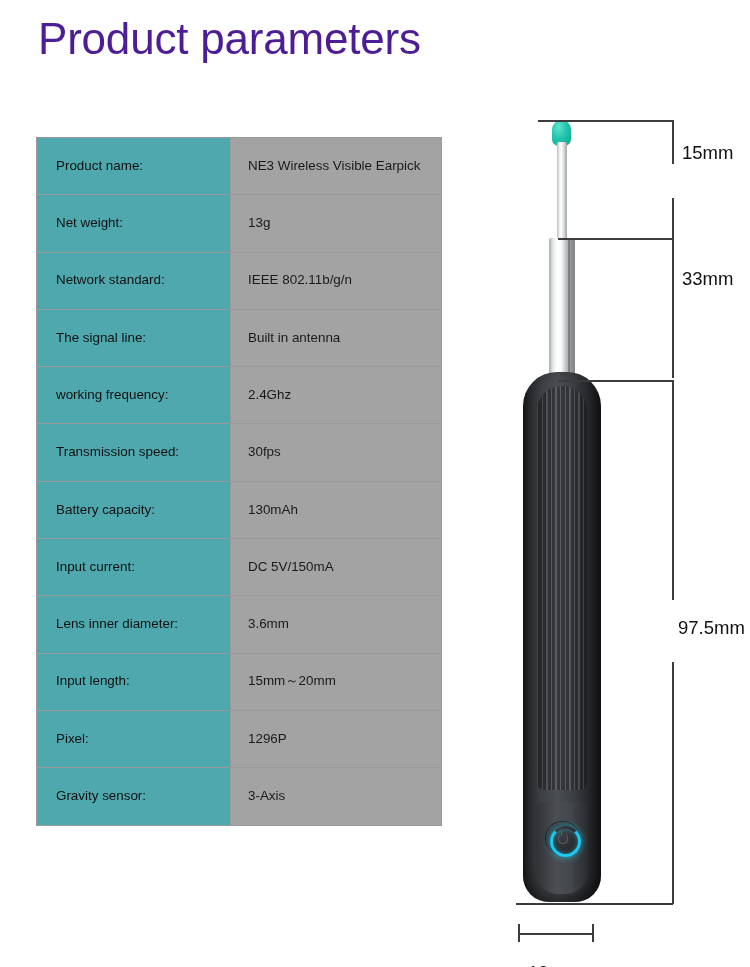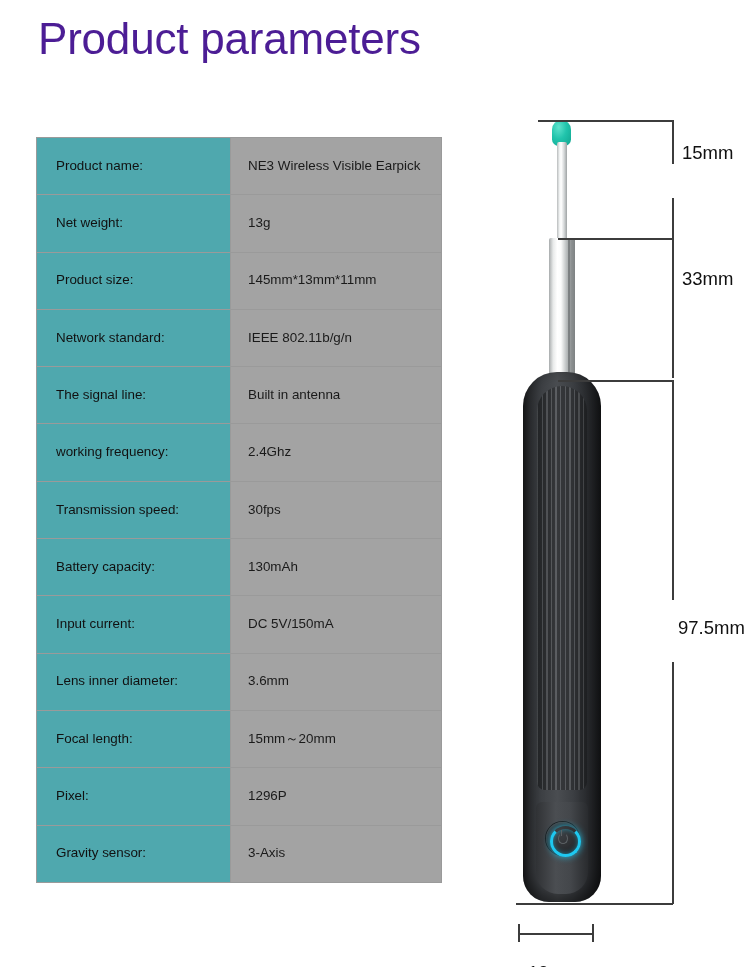--- a/index.html
+++ b/index.html
@@ -255,24 +255,20 @@
   <tbody>
     <tr>
       <td class="spec-label">Product name:</td>
       <td class="spec-value">NE3 Wireless Visible Earpick</td>
     </tr>
     <tr>
       <td class="spec-label">Net weight:</td>
       <td class="spec-value">13g</td>
     </tr>
     <tr>
-      <td class="spec-label">Product size:</td>
-      <td class="spec-value">145mm*13mm*11mm</td>
-    </tr>
-    <tr>
       <td class="spec-label">Network standard:</td>
       <td class="spec-value">IEEE 802.11b/g/n</td>
     </tr>
     <tr>
       <td class="spec-label">The signal line:</td>
       <td class="spec-value">Built in antenna</td>
     </tr>
     <tr>
       <td class="spec-label">working frequency:</td>
       <td class="spec-value">2.4Ghz</td>
@@ -287,21 +283,21 @@
     </tr>
     <tr>
       <td class="spec-label">Input current:</td>
       <td class="spec-value">DC 5V/150mA</td>
     </tr>
     <tr>
       <td class="spec-label">Lens inner diameter:</td>
       <td class="spec-value">3.6mm</td>
     </tr>
     <tr>
-      <td class="spec-label">Focal length:</td>
+      <td class="spec-label">Input length:</td>
       <td class="spec-value">15mm～20mm</td>
     </tr>
     <tr>
       <td class="spec-label">Pixel:</td>
       <td class="spec-value">1296P</td>
     </tr>
     <tr>
       <td class="spec-label">Gravity sensor:</td>
       <td class="spec-value">3-Axis</td>
     </tr>

